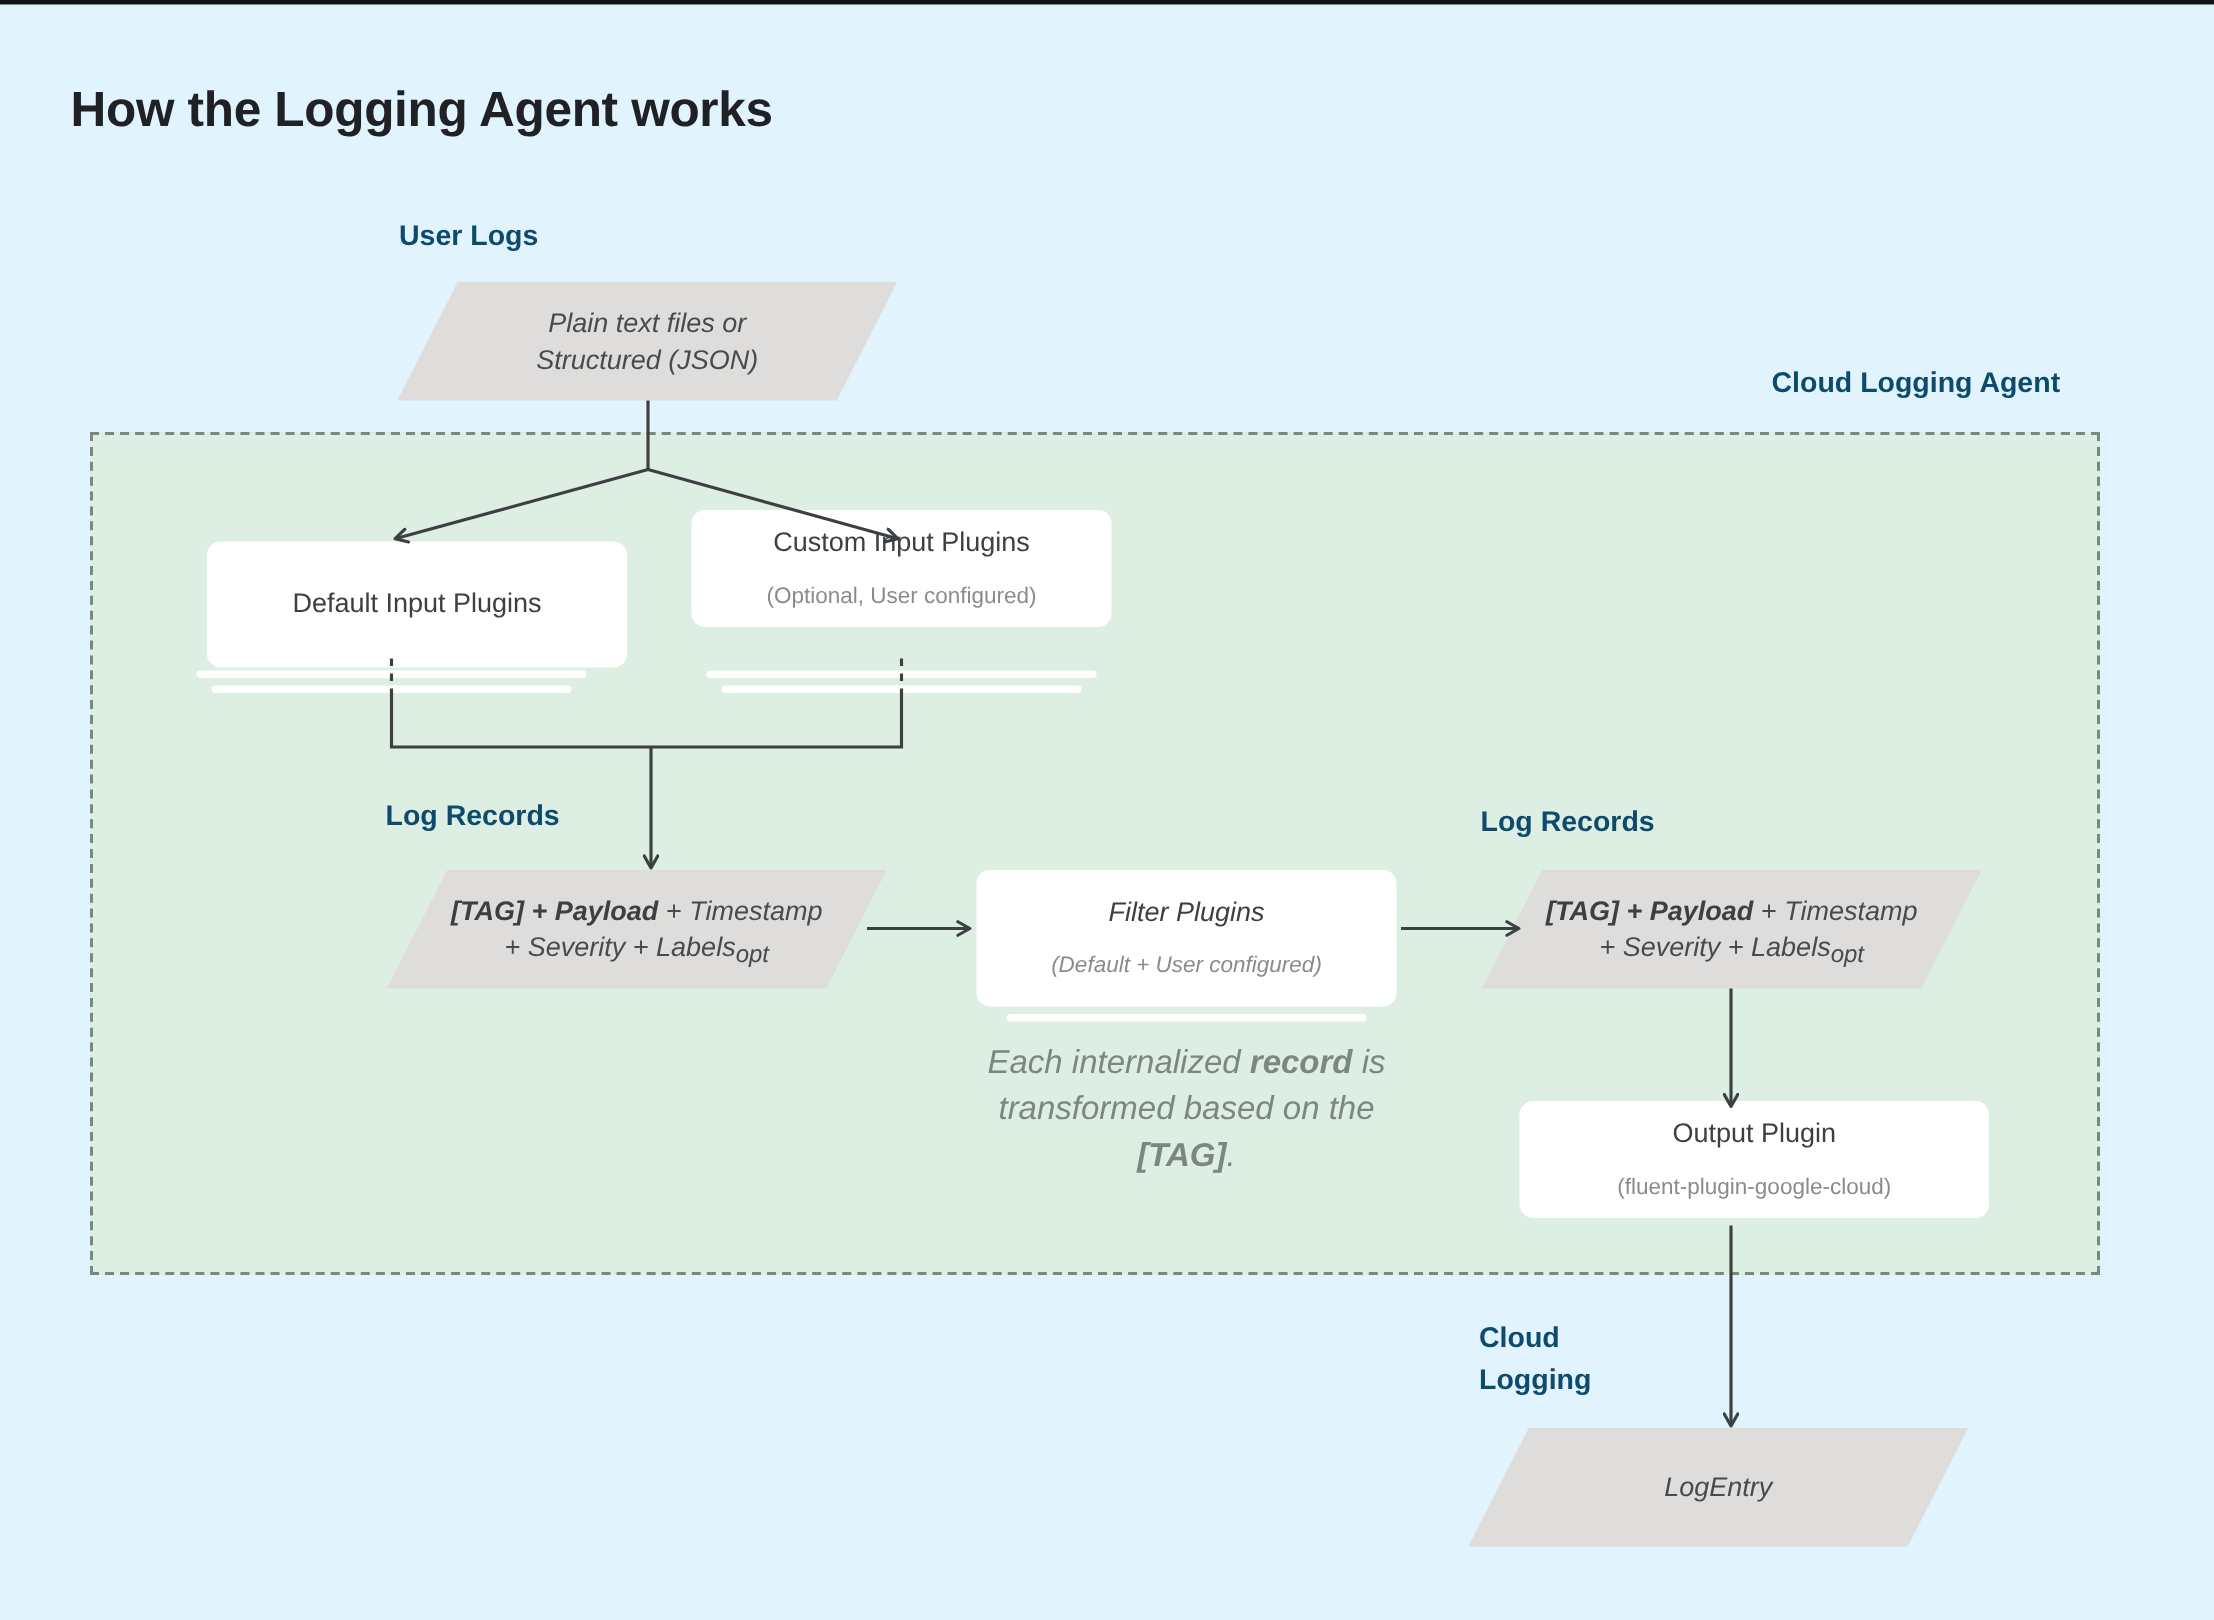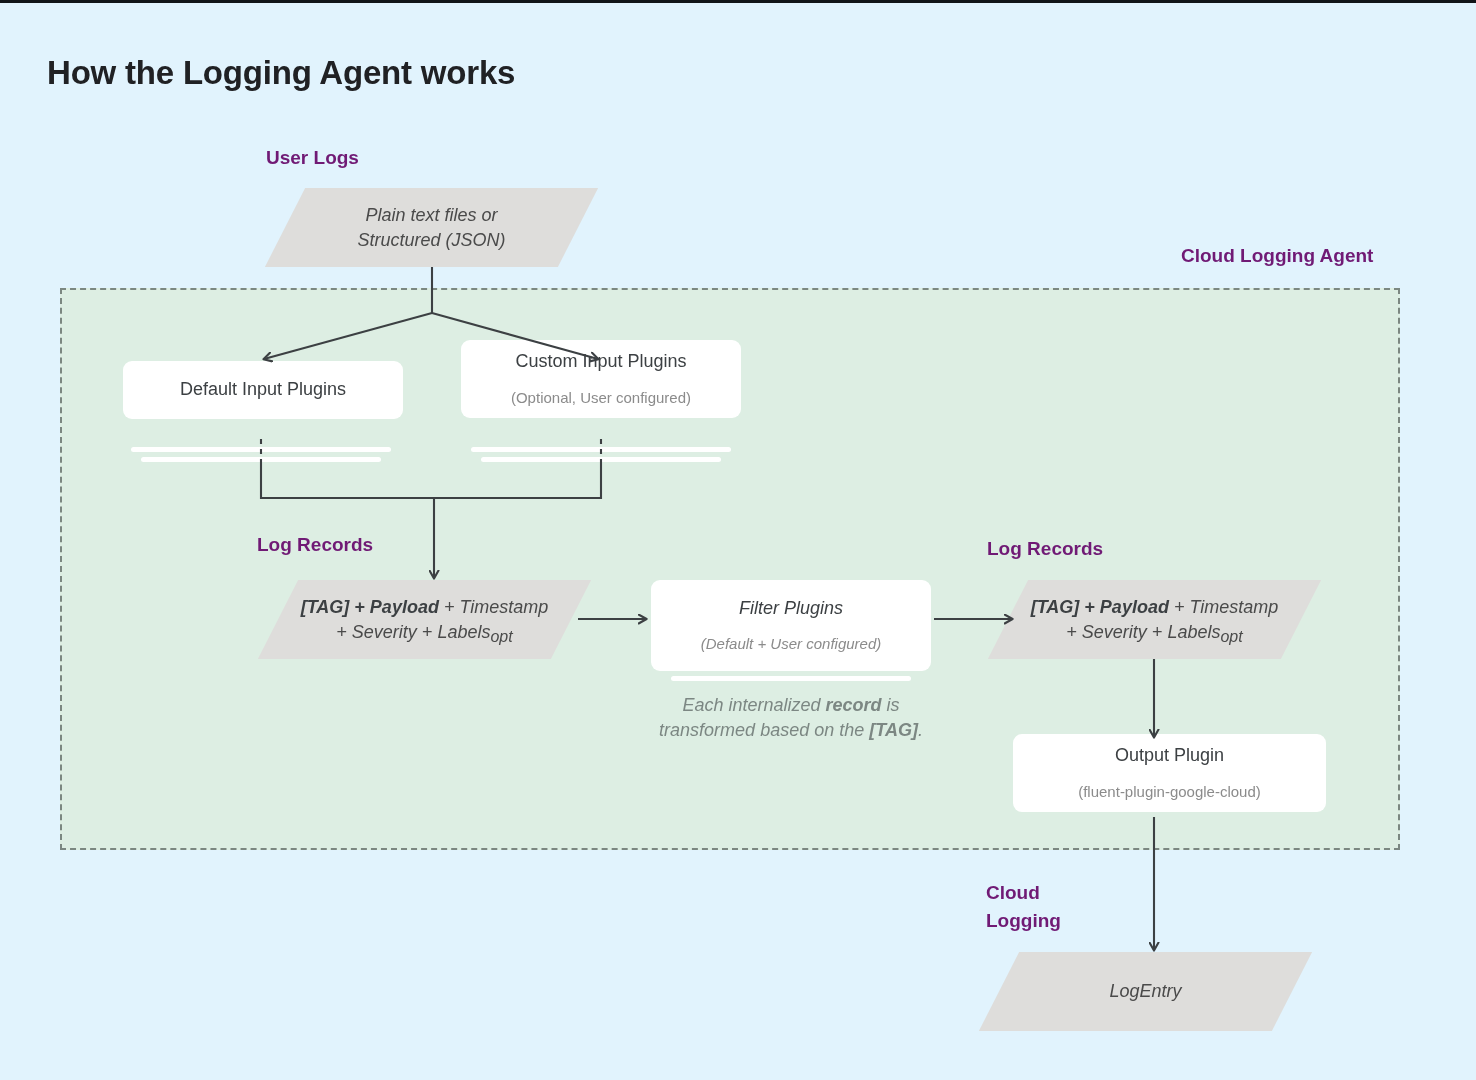--- a/index.html
+++ b/index.html
@@ -32,21 +32,21 @@
     color: #202124;
     letter-spacing: -0.2px;
     white-space: nowrap;
   }
 
   
   .caption {
     position: absolute;
     font-size: 19px;
     font-weight: bold;
-    color: #701a75;
+    color: #0c4a6e;
     white-space: nowrap;
     line-height: 1.45;
   }
   #cap-user-logs   { left: 266px; top: 144px; }
   #cap-agent       { left: 1181px; top: 242px; }
   #cap-logrec-1    { left: 257px; top: 531px; }
   #cap-logrec-2    { left: 987px; top: 535px; }
   #cap-cloud-log   { left: 986px; top: 879px; }
 
   
@@ -114,32 +114,32 @@
   .card .t1 { font-size: 18px; color: #3c4043; line-height: 1.3; }
   .card .t2 { font-size: 15px; color: #8b8b8b; line-height: 1.35; margin-top: 14px; }
 
   .stack-1, .stack-2 {
     position: absolute;
     background: #ffffff;
     height: 5px;
     border-radius: 3px;
   }
 
-  #card-default { left: 123px; top: 361px; width: 280px; height: 58px; }
+  #card-default { left: 138px; top: 361px; width: 280px; height: 84px; }
   #card-custom  { left: 461px; top: 340px; width: 280px; height: 78px; justify-content: center; }
   #card-filter  { left: 651px; top: 580px; width: 280px; height: 91px; font-style: italic; }
   #card-output  { left: 1013px; top: 734px; width: 313px; height: 78px; }
 
   
   #note {
     position: absolute;
     left: 636px; top: 693px;
     width: 310px;
     text-align: center;
-    font-size: 18px;
+    font-size: 22px;
     font-style: italic;
     color: #7c8783;
     line-height: 1.4;
   }
   #note b { font-weight: bold; }
 
   
   #wires { position: absolute; left: 0; top: 0; width: 1476px; height: 1080px; pointer-events: none; }
 </style>
 </head>

